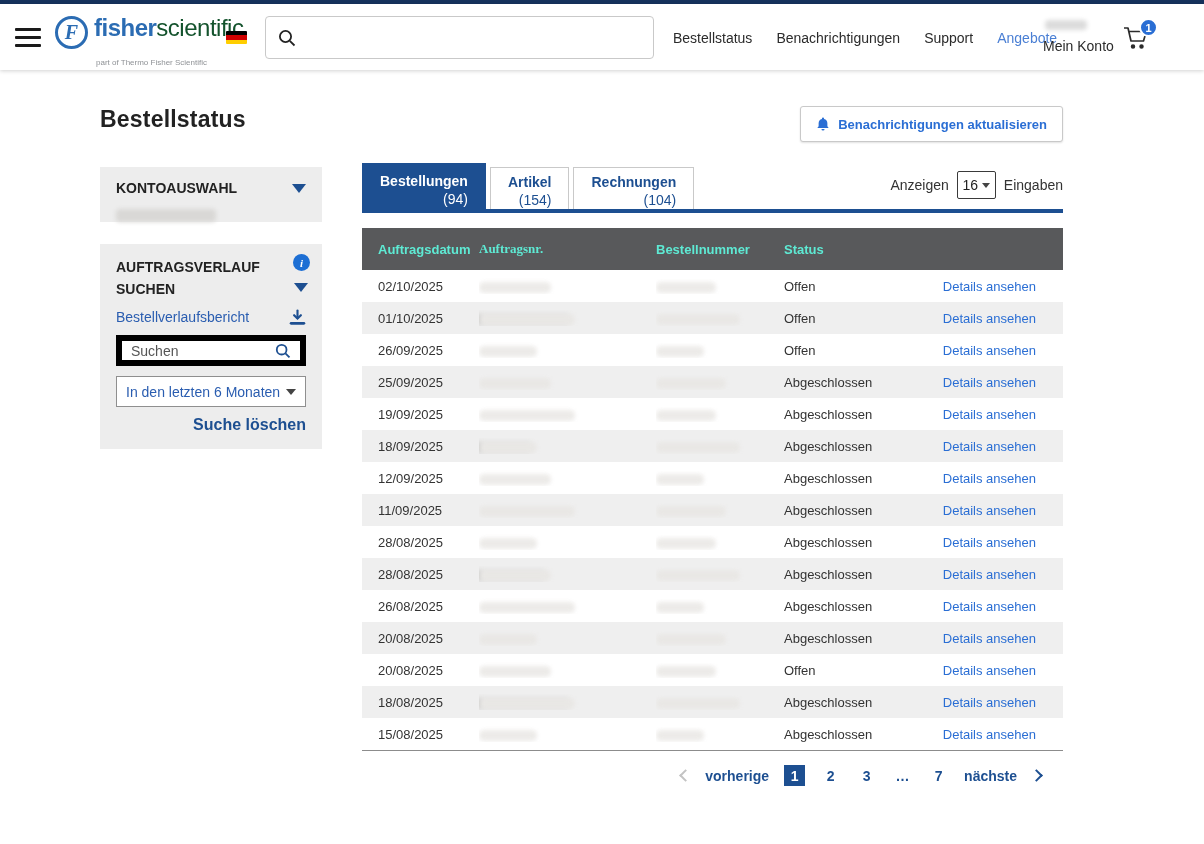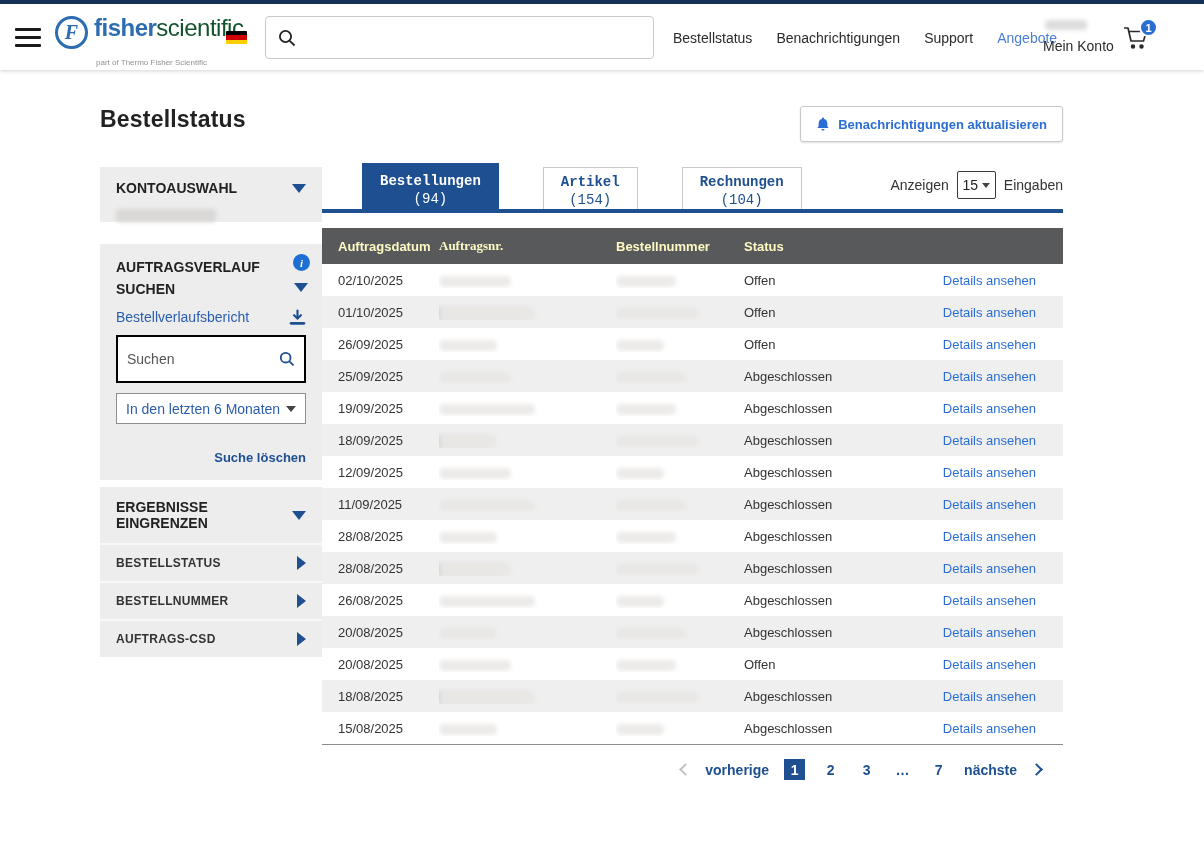--- a/index.html
+++ b/index.html
@@ -30,59 +30,59 @@
   .account .name-redact { width:42px; height:10px; background:#dcdcdc; border-radius:4px; filter:blur(2px); margin:2px 0 8px 2px; }
   .cart { position:absolute; left:1122px; top:20px; width:34px; height:32px; cursor:pointer; }
   .cart-badge { position:absolute; right:-2px; top:-6px; width:19px; height:19px; background:#2a6ed4; border:2px solid #fff; border-radius:50%; color:#fff; font-size:11px; font-weight:bold; display:flex; align-items:center; justify-content:center; }
 
   
   .container { width:963px; margin:0 0 0 100px; }
   .title-row { display:flex; justify-content:space-between; align-items:flex-start; margin-top:36px; }
   .page-title { font-size:23px; font-weight:bold; color:#222; letter-spacing:.2px; }
   .notify-btn { display:flex; align-items:center; gap:8px; height:36px; padding:0 15px; background:#fff; border:1px solid #c9c9c9; border-radius:3px; box-shadow:0 1px 2px rgba(0,0,0,.12); color:#2a6ed4; font-size:13px; font-weight:bold; cursor:pointer; font-family:inherit; }
 
-  .content-row { display:flex; margin-top:25px; }
+  .content-row { display:flex; gap:40px; margin-top:25px; }
 
   
   .sidebar { width:222px; flex:0 0 222px; }
   .side-sec { background:#ededed; margin-bottom:7px; }
   .sec-head { display:flex; justify-content:space-between; align-items:center; padding:13px 16px 11px; font-size:14px; font-weight:bold; color:#222; }
   .tri-down { width:0; height:0; border-left:7px solid transparent; border-right:7px solid transparent; border-top:9px solid #1d4f91; }
   .tri-right { width:0; height:0; border-top:7px solid transparent; border-bottom:7px solid transparent; border-left:9px solid #1d4f91; }
   .acct-redact { margin:2px 16px 22px; width:100px; height:13px; background:#d9d8d6; border-radius:4px; filter:blur(2px); }
   .sec2 { position:relative; padding:13px 16px 15px; }
   .sec2-title { font-size:14px; font-weight:bold; color:#222; line-height:1.55; width:160px; }
   .info-icon { position:absolute; right:12px; top:10px; width:17px; height:17px; background:#1d6fd4; color:#fff; border-radius:50%; font-size:11px; font-weight:bold; font-style:italic; display:flex; align-items:center; justify-content:center; font-family:"Liberation Serif", serif; cursor:pointer; }
   .sec2-chev { position:absolute; right:14px; top:39px; }
   .report-row { display:flex; justify-content:space-between; margin-top:9px; }
   .report-link { color:#2a5db0; font-size:14px; text-decoration:none; }
-  .side-search { margin-top:9px; height:48px; background:#fff; border:2px solid #000000; display:flex; align-items:center; }
+  .side-search { margin-top:9px; height:31px; background:#fff; border:6px solid #000000; display:flex; align-items:center; }
   .side-search input { flex:1; border:none; outline:none; background:transparent; font-size:14px; color:#444; padding:0 9px; font-family:inherit; min-width:0; }
   .side-search input::placeholder { color:#555; }
   .side-search .mag { padding-right:8px; display:flex; cursor:pointer; }
   .side-select { margin-top:10px; height:31px; background:#fff; border:1px solid #8f8f8f; display:flex; align-items:center; justify-content:space-between; padding:0 9px; cursor:pointer; }
   .side-select .val { font-size:14px; color:#2a5db0; }
   .caret { width:0; height:0; border-left:5px solid transparent; border-right:5px solid transparent; border-top:6px solid #444; }
-  .clear-link { display:block; text-align:right; margin-top:26px; color:#1d4f91; font-size:13px; font-weight:bold; text-decoration:none; }
+  .clear-link { display:block; text-align:right; margin-top:9px; color:#1d4f91; font-size:16px; font-weight:bold; text-decoration:none; }
   .refine .sec-head { padding:12px 16px; }
   .filter-row { display:flex; justify-content:space-between; align-items:center; padding:11px 16px; border-top:2px solid #f8f8f8; font-size:12px; font-weight:bold; color:#333; letter-spacing:.3px; cursor:pointer; }
 
   
   .results { flex:1; position:relative; }
   .tabs-bar { position:relative; border-bottom:4px solid #1d4f91; height:46px; }
   .tabs { display:flex; gap:4px; height:100%; align-items:flex-end; }
-  .tab { height:42px; padding:5px 17px 0; background:#fff; border:1px solid #c9c9c9; border-bottom:none; font-size:14px; font-weight:bold; color:#1d4f91; line-height:1.3; cursor:pointer; font-family:Liberation Mono, monospace; text-align:center;margin-left:40px; }
+  .tab { height:42px; padding:5px 17px 0; background:#fff; border:1px solid #c9c9c9; border-bottom:none; font-size:14px; font-weight:bold; color:#1d4f91; line-height:1.3; cursor:pointer; font-family:Liberation Sans, sans-serif; text-align:right; }
   .tab .cnt { display:block; font-weight:normal; }
   .tab.active { background:#1d4f91; color:#fff; border-color:#1d4f91; height:46px; padding-top:7px; }
   .perpage { position:absolute; right:0; top:4px; display:flex; align-items:center; gap:8px; font-size:14px; color:#333; }
   .pp-select { width:39px; height:28px; border:1px solid #3a3a3a; border-radius:2px; display:flex; align-items:center; justify-content:center; gap:4px; font-size:14px; color:#222; cursor:pointer; background:#fff; }
   .pp-select .caret { border-top-width:5px; border-left-width:4px; border-right-width:4px; }
 
   .table { margin-top:15px; font-size:13px; }
-  .thead { display:flex; background:#58595b; color:#fef9c3; font-weight:bold; height:36px; align-items:center; }
+  .thead { display:flex; background:#58595b; color:#5eead4; font-weight:bold; height:42px; align-items:center; }
   .tr { display:flex; height:32px; align-items:center; color:#333; }
   .tr.alt { background:#efefef; }
   .td, .th { overflow:hidden; white-space:nowrap; }
   .c-date { width:117px; padding-left:16px; }
   .c-order { width:177px;font-family:Liberation Serif, serif; }
   .c-po { width:128px; }
   .c-status { width:147px; }
   .c-details { flex:1; text-align:right; padding-right:27px; }
   .details-link { color:#2a6ed4; text-decoration:none; font-size:13px; }
   .blob { display:inline-block; height:11px; border-radius:5px; background:#e8e6e3; filter:blur(2px); opacity:.8; vertical-align:middle; }
@@ -213,42 +213,20 @@
         </div>
 
         <div class="side-select">
           <span class="val">In den letzten 6 Monaten</span>
           <span class="caret"></span>
         </div>
 
         <a href="#" class="clear-link">Suche löschen</a>
       </section>
 
-      <section class="side-sec refine">
-        <div class="sec-head">
-          <span>ERGEBNISSE EINGRENZEN</span>
-          <span class="tri-down"></span>
-        </div>
-
-          <div class="filter-row">
-            <span>BESTELLSTATUS</span>
-            <span class="tri-right"></span>
-          </div>
-
-          <div class="filter-row alt">
-            <span>BESTELLNUMMER</span>
-            <span class="tri-right"></span>
-          </div>
-
-          <div class="filter-row">
-            <span>AUFTRAGS-CSD</span>
-            <span class="tri-right"></span>
-          </div>
-
-      </section>
     </aside>
 
     <main class="results">
 
       <div class="tabs-bar">
         <div class="tabs">
 
             <button class="tab active">
               <span>Bestellungen</span>
               <span class="cnt">(94)</span>
@@ -261,21 +239,21 @@
 
             <button class="tab">
               <span>Rechnungen</span>
               <span class="cnt">(104)</span>
             </button>
 
         </div>
         <div class="perpage">
           <span>Anzeigen</span>
           <span class="pp-select">
-            <span>15</span>
+            <span>16</span>
             <span class="caret"></span>
           </span>
           <span>Eingaben</span>
         </div>
       </div>
 
       <div class="table">
         <div class="thead">
           <span class="th c-date">Auftragsdatum</span>
           <span class="th c-order">Auftragsnr.</span>

